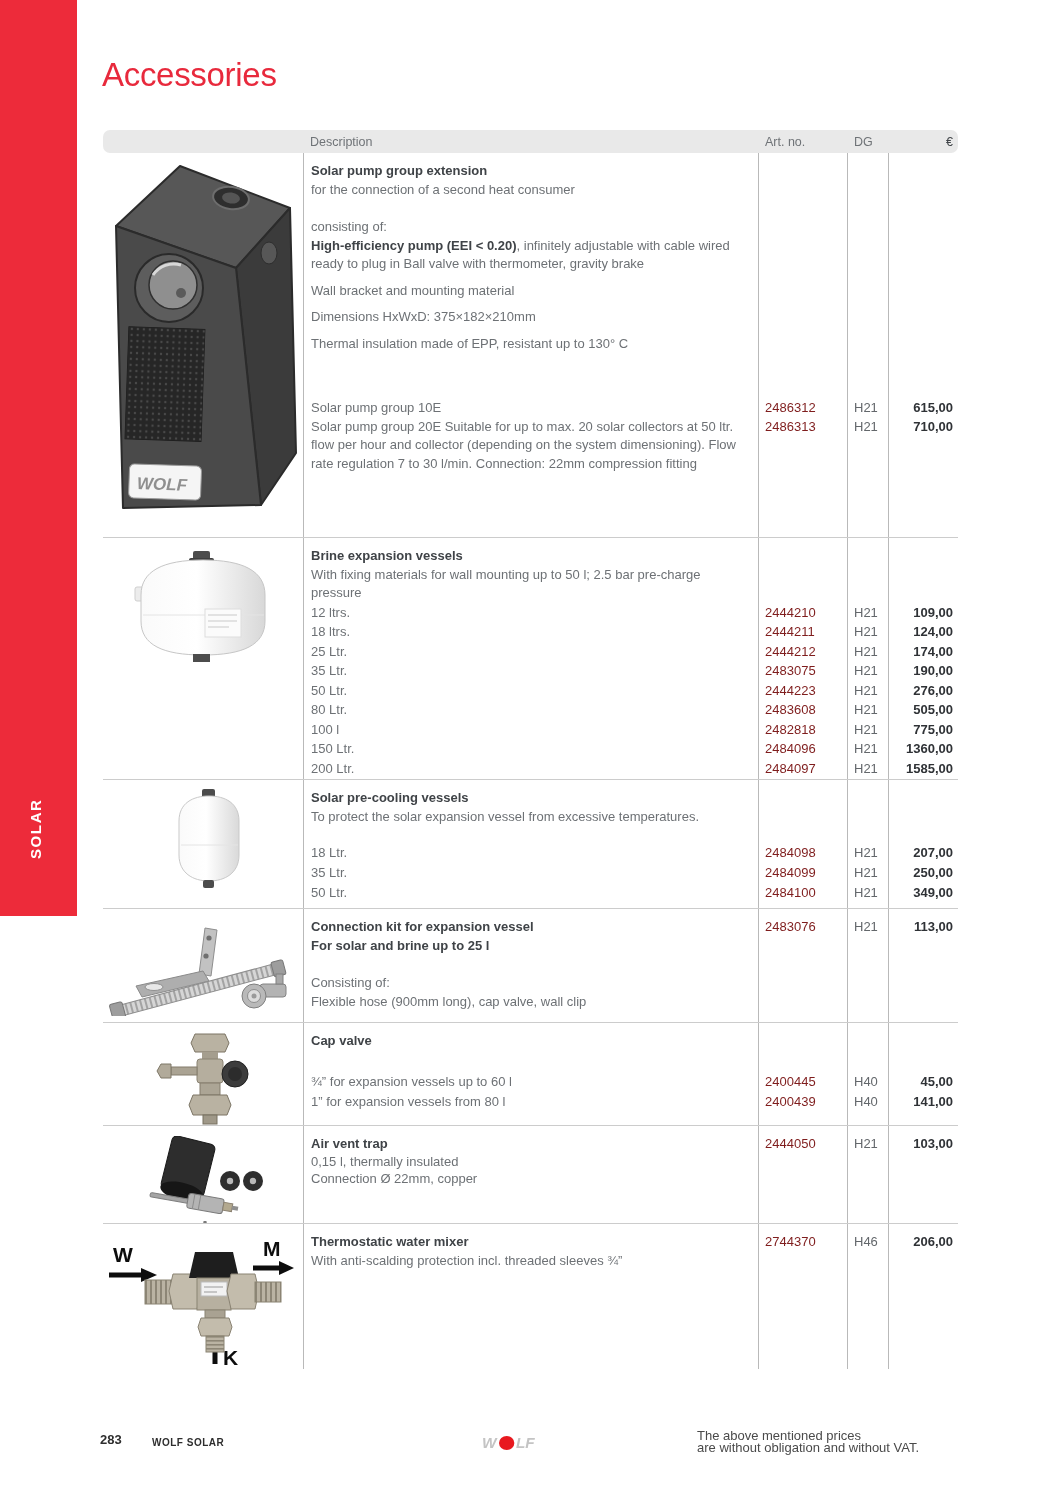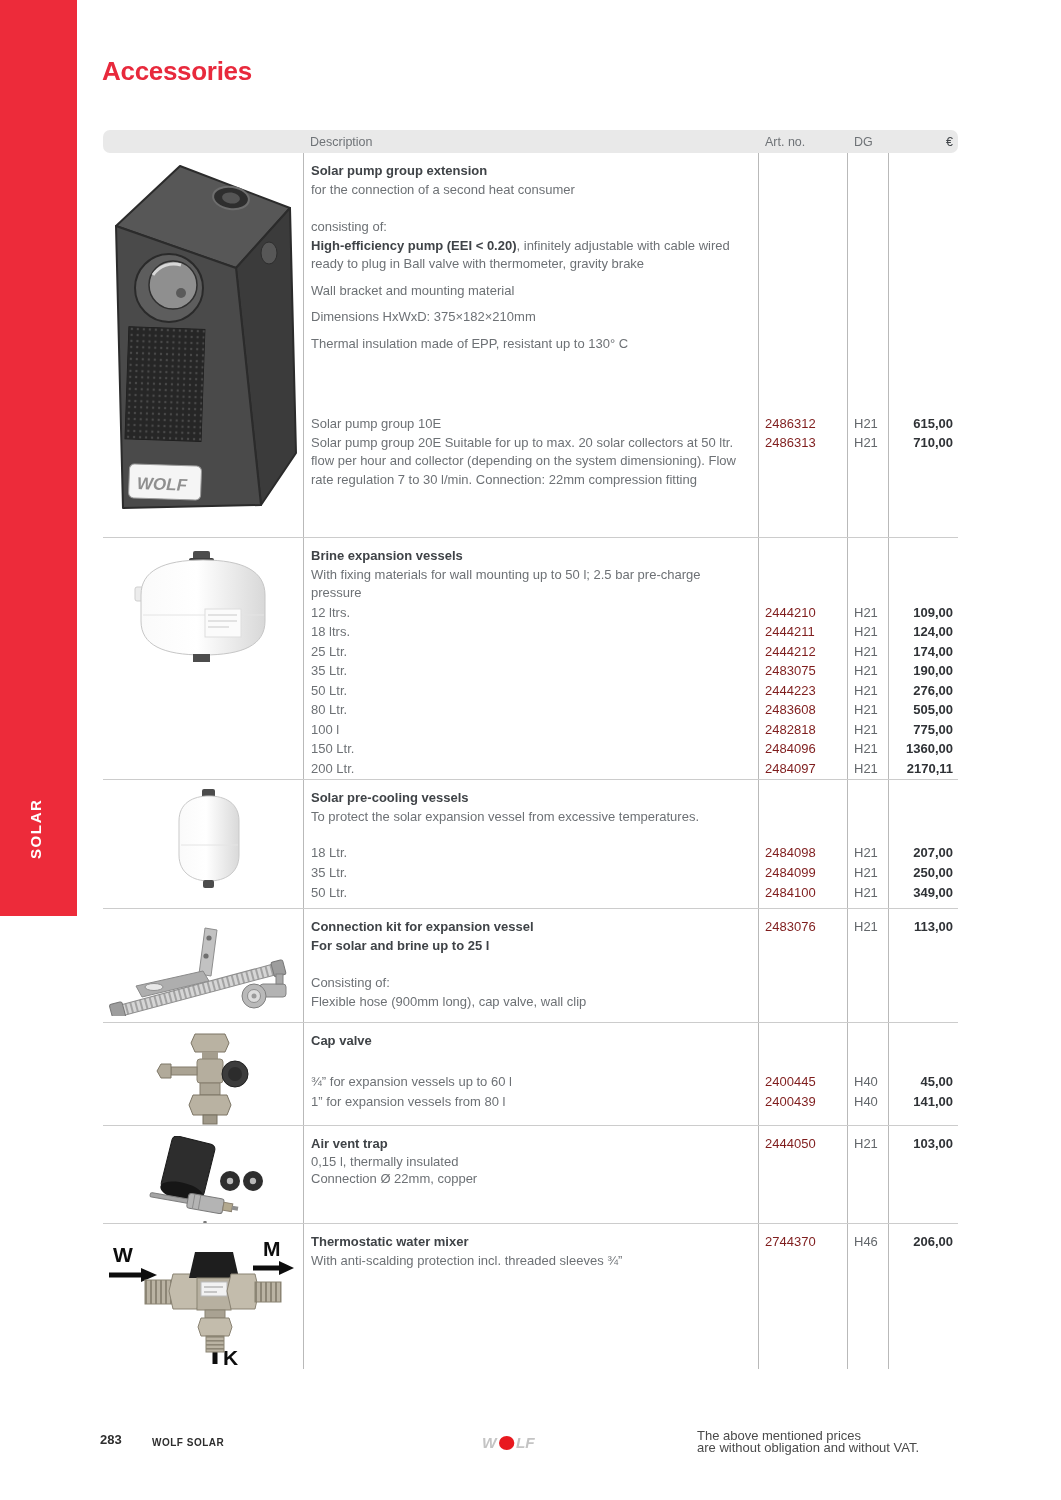--- a/index.html
+++ b/index.html
@@ -4,21 +4,21 @@
 <style>
   html,body{margin:0;padding:0;}
   body{width:1061px;height:1500px;background:#fff;font-family:"Liberation Sans",sans-serif;position:relative;overflow:hidden;}
   .page{position:absolute;inset:0;}
 
   
   .sidebar-tab{position:absolute;left:0;top:0;width:77px;height:916px;background:#ED2B3A;}
   .sidebar-label{position:absolute;left:27px;top:859px;transform:rotate(-90deg);transform-origin:0 0;
     color:#fff;font-size:15px;font-weight:600;letter-spacing:1.6px;}
 
-  .page-title{position:absolute;left:102px;top:56px;font-size:26px;font-weight:700;color:#E8293C;letter-spacing:-0.3px;}
+  .page-title{position:absolute;left:102px;top:56px;font-size:33px;font-weight:400;color:#E8293C;letter-spacing:-0.3px;}
 
   
   .catalog{position:absolute;left:103px;top:130px;width:855px;font-size:13px;color:#6d7175;}
   .thead{display:flex;height:23px;background:#e9e9e9;align-items:center;color:#6f7377;font-size:12.5px;border-radius:7px;}
   .th-img{width:200px;box-sizing:border-box;}
   .th-desc{width:455px;padding-left:7px;box-sizing:border-box;}
   .th-art{width:89px;padding-left:7px;box-sizing:border-box;}
   .th-dg{width:41px;padding-left:7px;box-sizing:border-box;}
   .th-eur{width:70px;padding-right:5px;text-align:right;box-sizing:border-box;color:#3f4347;}
 
@@ -114,21 +114,21 @@
           </div>
         <div class="row" style="margin-top:8px">
             <div class="cd">Wall bracket and mounting material</div>
           </div>
         <div class="row" style="margin-top:8px">
             <div class="cd">Dimensions HxWxD: 375×182×210mm</div>
           </div>
         <div class="row" style="margin-top:8px">
             <div class="cd">Thermal insulation made of EPP, resistant up to 130° C</div>
           </div>
-        <div class="row" style="margin-top:62px">
+        <div class="row" style="margin-top:46px">
           <div class="cd">Solar pump group 10E</div>
           <div class="ca">2486312</div>
           <div class="cg">H21</div>
           <div class="cp">615,00</div>
         </div>
         <div class="row">
           <div class="cd">Solar pump group 20E Suitable for up to max. 20 solar collectors at 50 ltr. flow per hour and collector (depending on the system dimensioning). Flow rate regulation 7 to 30 l/min. Connection: 22mm compression fitting</div>
           <div class="ca">2486313</div>
           <div class="cg">H21</div>
           <div class="cp">710,00</div>
@@ -214,21 +214,21 @@
           <div class="row">
               <div class="cd">150 Ltr.</div>
               <div class="ca">2484096</div>
               <div class="cg">H21</div>
               <div class="cp">1360,00</div>
             </div>
           <div class="row">
               <div class="cd">200 Ltr.</div>
               <div class="ca">2484097</div>
               <div class="cg">H21</div>
-              <div class="cp">2170,11</div>
+              <div class="cp">1585,00</div>
             </div>
         </div>
       </div>
     </div>
 
     <div class="block" style="height:129px">
       <div class="img-cell">
         <svg width="80" height="100" viewBox="0 0 80 100" style="margin:9px 0 0 66px">
           <defs>
             <linearGradient id="vg3" x1="0" y1="0" x2="1" y2="0">

